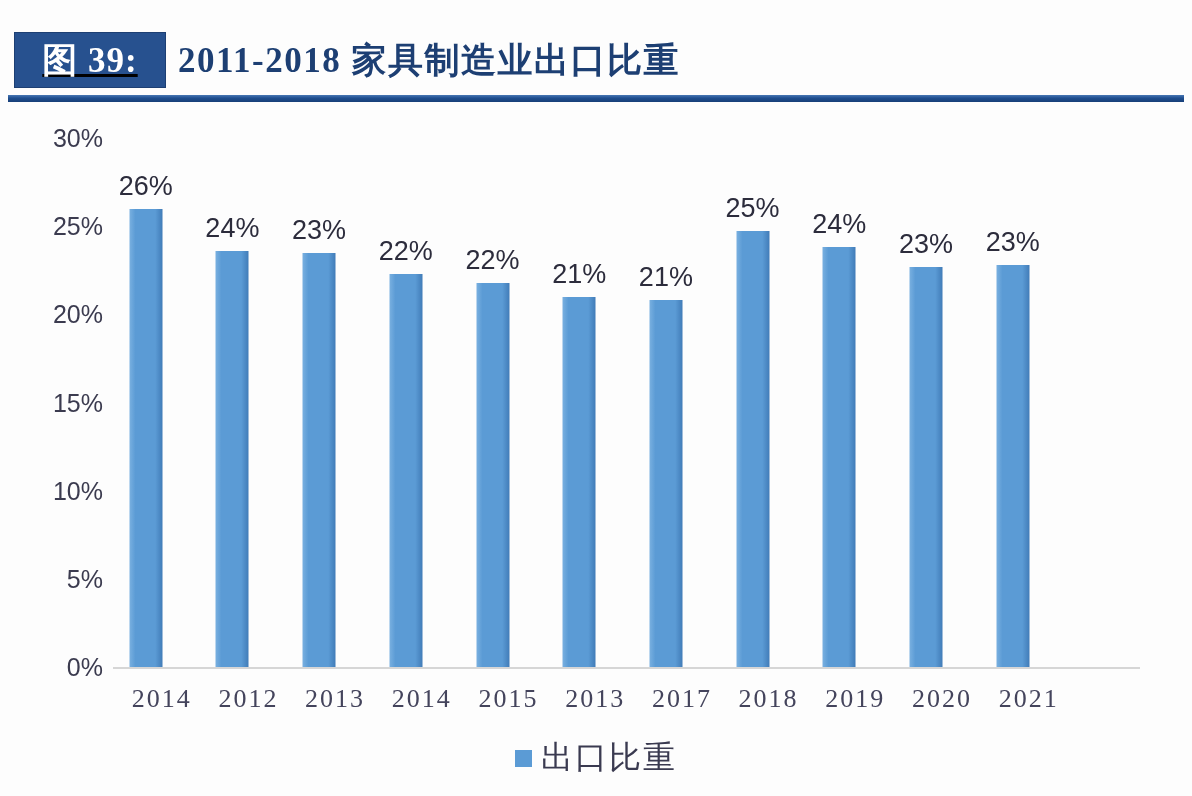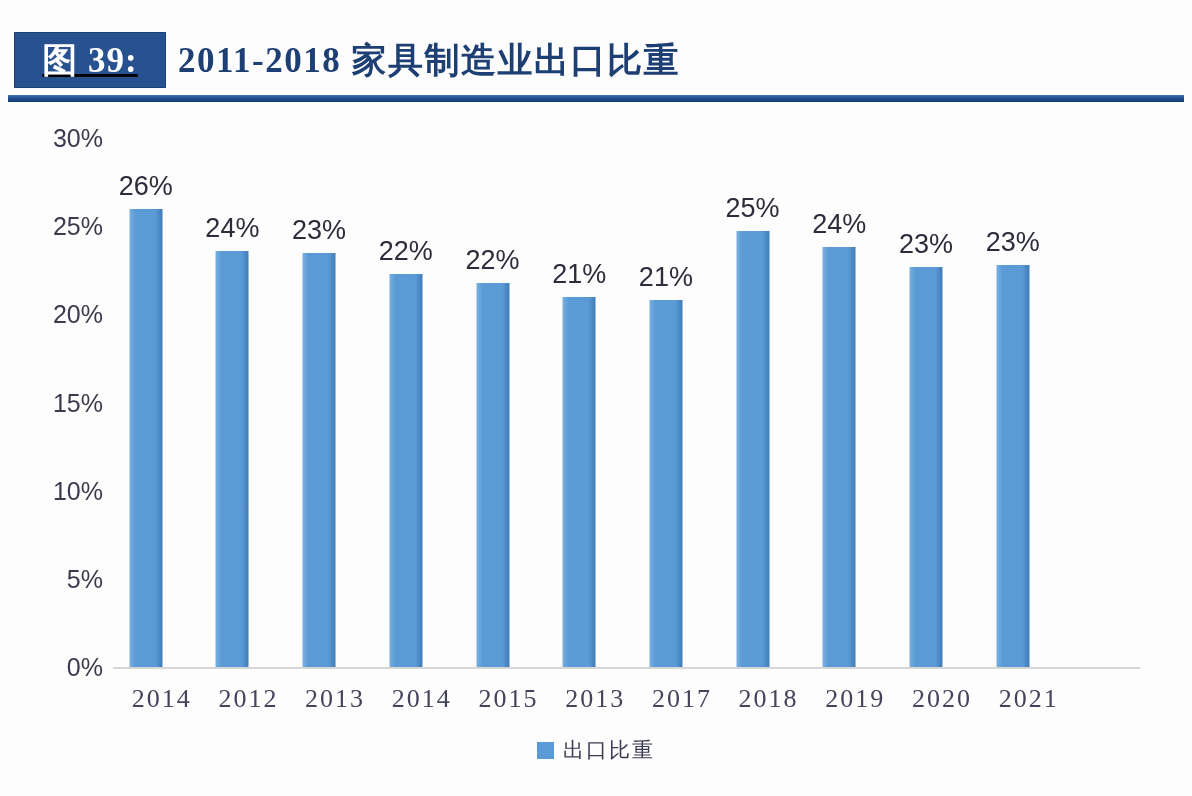--- a/index.html
+++ b/index.html
@@ -170,21 +170,21 @@
     justify-content: center;
     gap: 9px;
   }
   #legend-swatch {
     width: 17px;
     height: 17px;
     background: #5b9bd5;
     display: inline-block;
   }
   #legend-text {
-    font-size: 21px;
+    font-size: 32px;
     color: #3a3a50;
     font-family: "Liberation Serif", "DejaVu Serif", serif;
     letter-spacing: 2px;
     white-space: nowrap;
   }
 
   
   #watermark {
     position: absolute;
     right: 14px;

